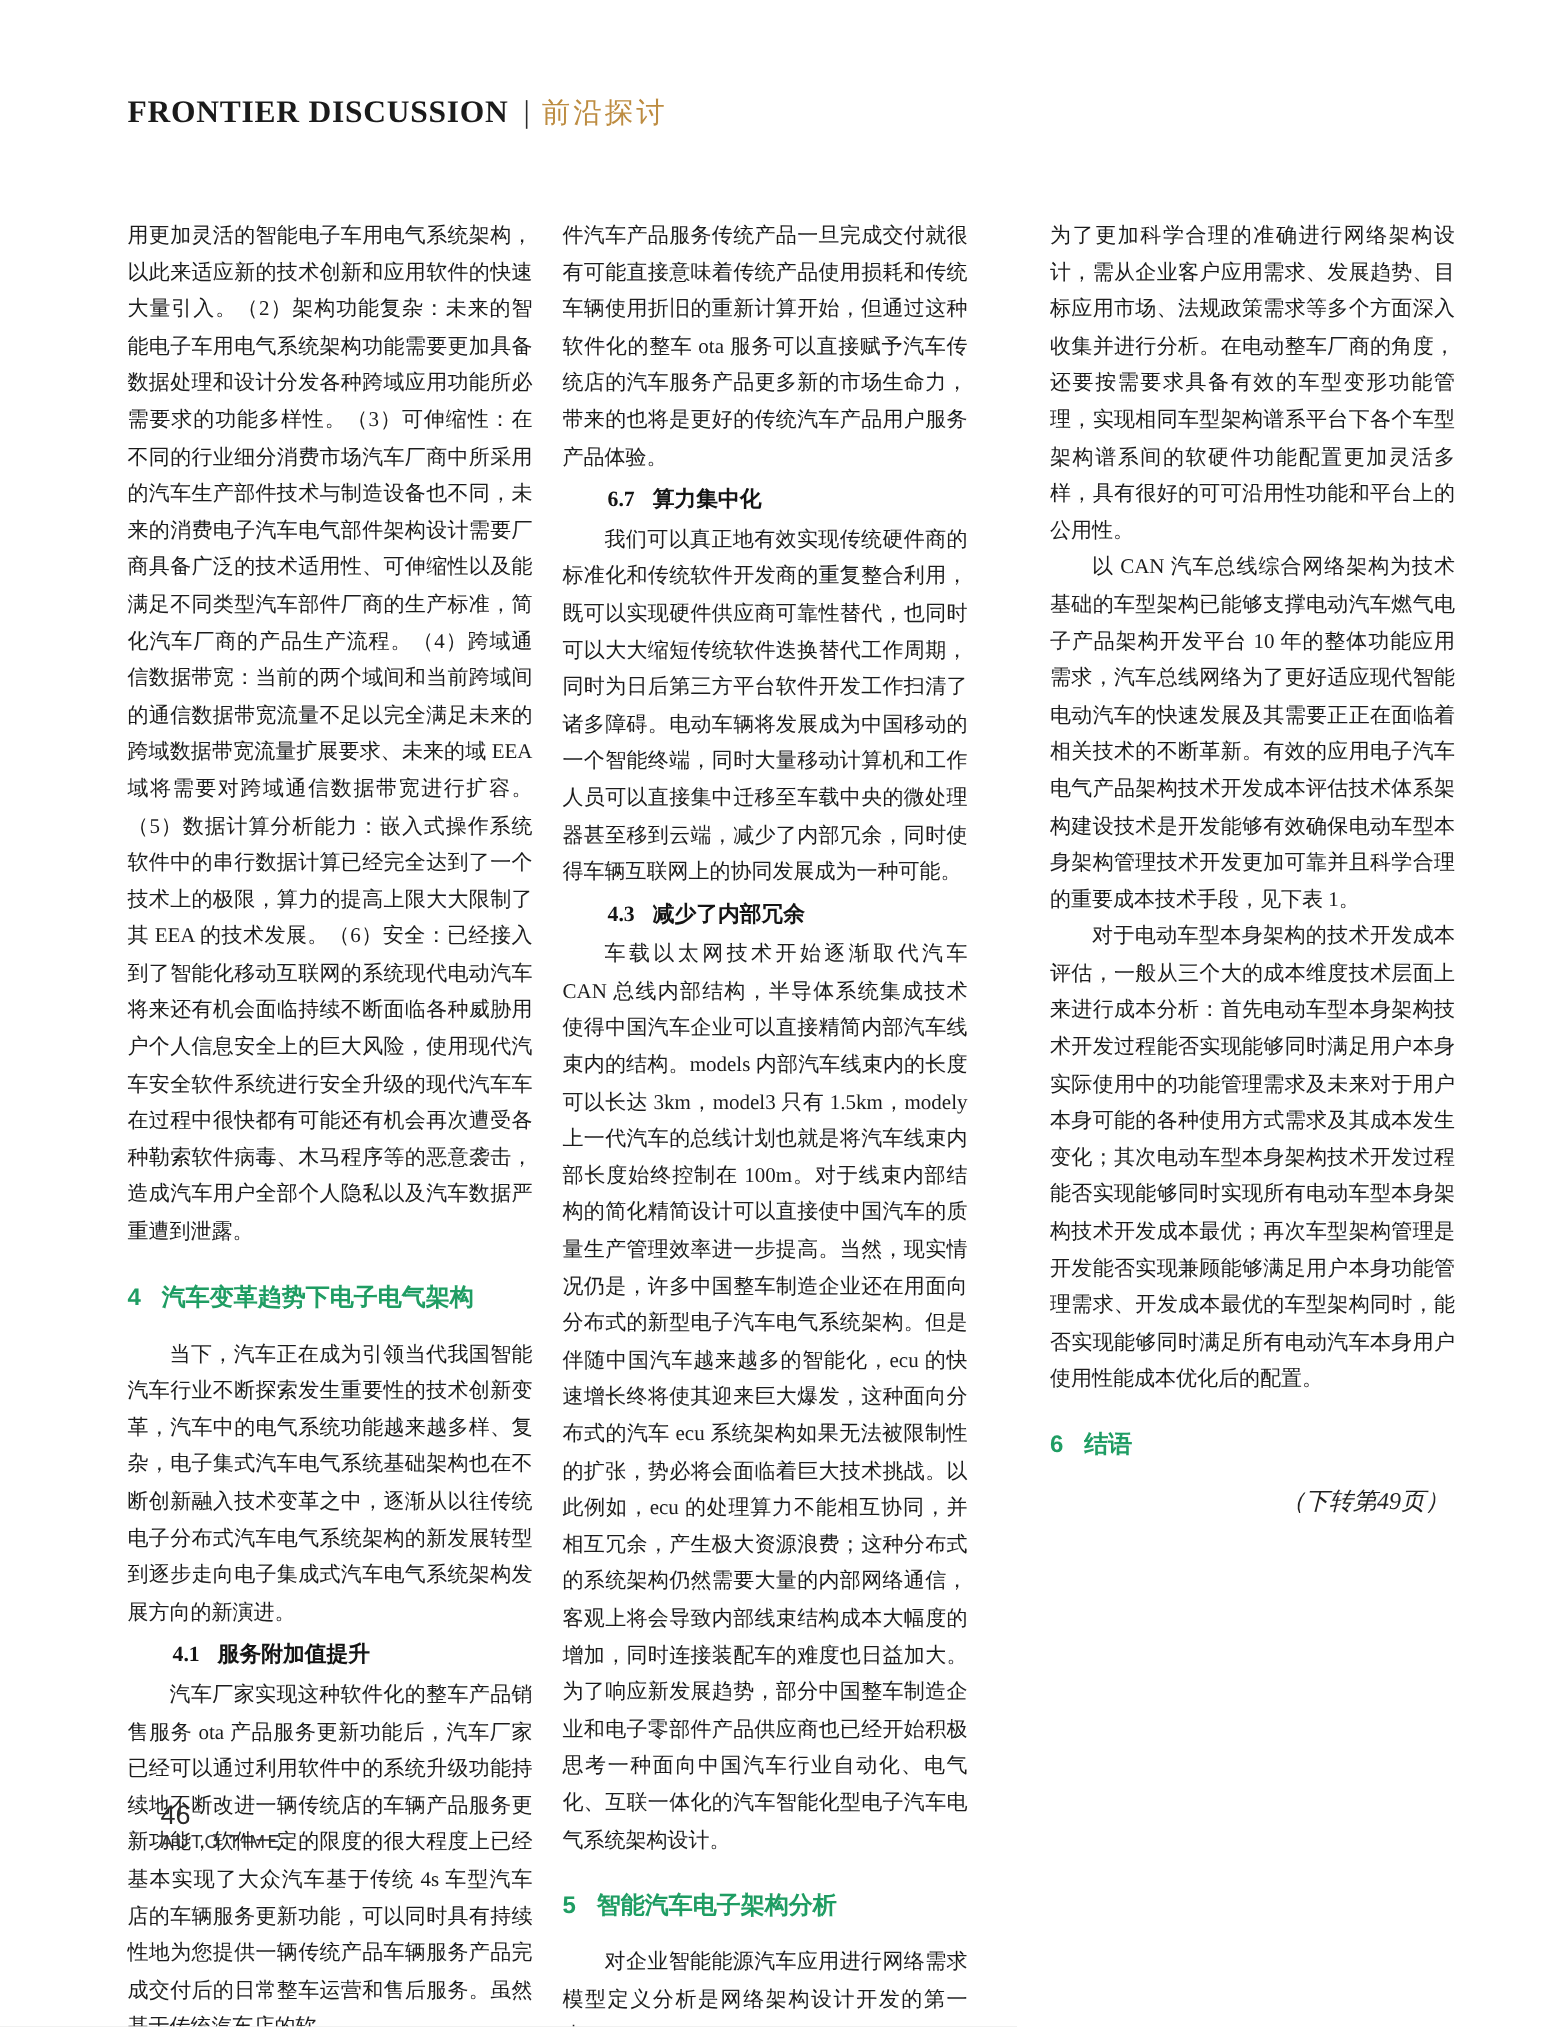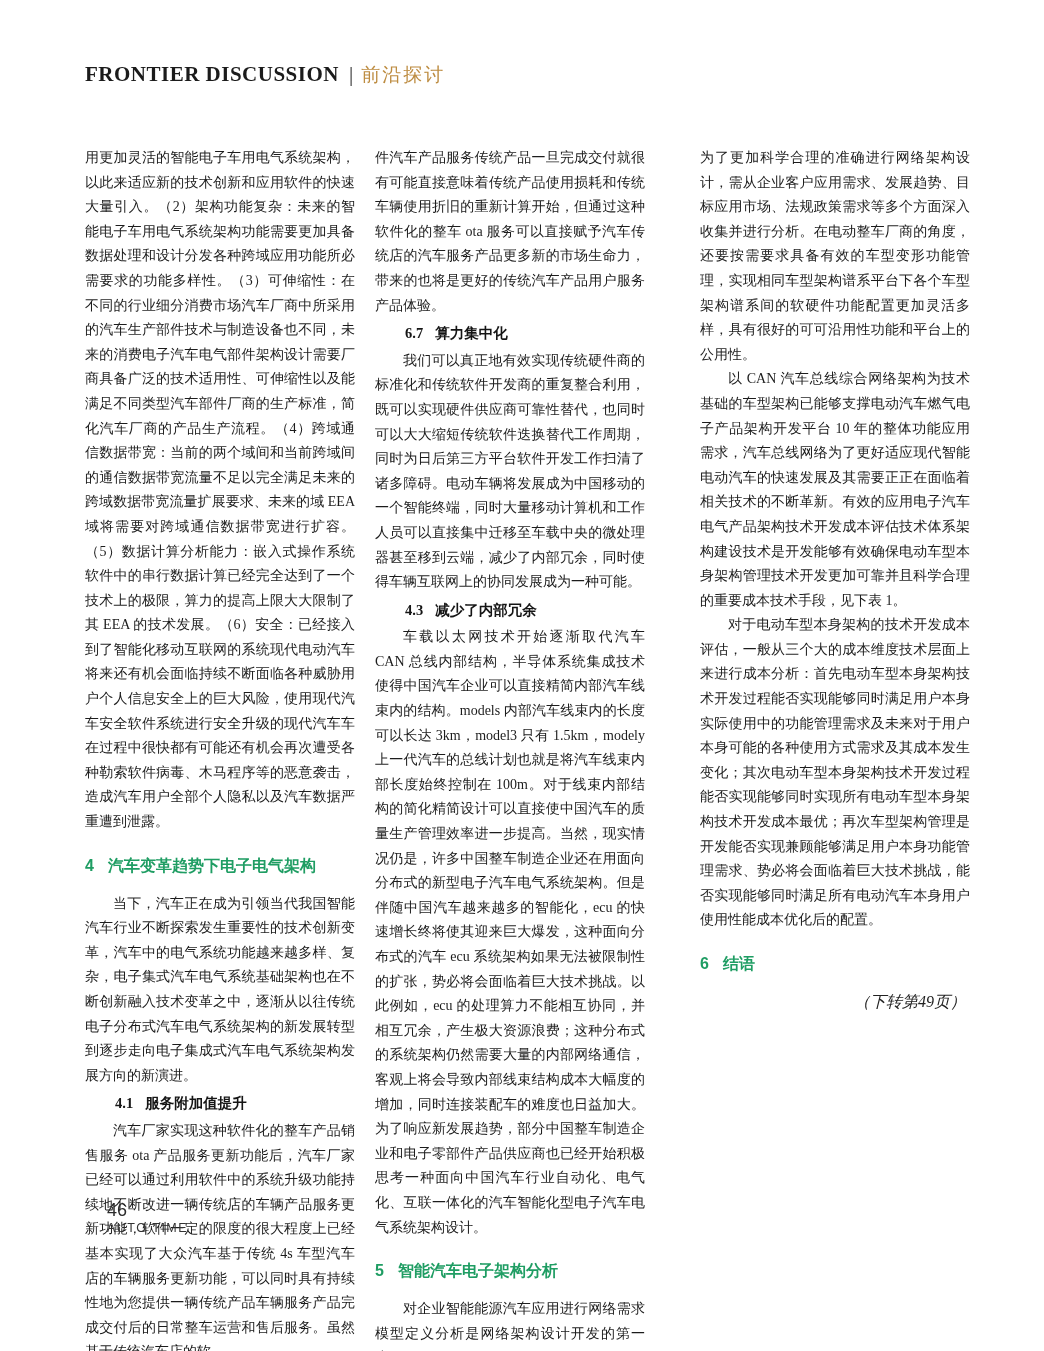--- a/index.html
+++ b/index.html
@@ -84,21 +84,21 @@
     <p class="para">我们可以真正地有效实现传统硬件商的标准化和传统软件开发商的重复整合利用，既可以实现硬件供应商可靠性替代，也同时可以大大缩短传统软件迭换替代工作周期，同时为日后第三方平台软件开发工作扫清了诸多障碍。电动车辆将发展成为中国移动的一个智能终端，同时大量移动计算机和工作人员可以直接集中迁移至车载中央的微处理器甚至移到云端，减少了内部冗余，同时使得车辆互联网上的协同发展成为一种可能。</p>
     <h3 class="h-sub"><span class="h-num">4.3</span><span>减少了内部冗余</span></h3>
     <p class="para">车载以太网技术开始逐渐取代汽车 CAN 总线内部结构，半导体系统集成技术使得中国汽车企业可以直接精简内部汽车线束内的结构。models 内部汽车线束内的长度可以长达 3km，model3 只有 1.5km，modely 上一代汽车的总线计划也就是将汽车线束内部长度始终控制在 100m。对于线束内部结构的简化精简设计可以直接使中国汽车的质量生产管理效率进一步提高。当然，现实情况仍是，许多中国整车制造企业还在用面向分布式的新型电子汽车电气系统架构。但是伴随中国汽车越来越多的智能化，ecu 的快速增长终将使其迎来巨大爆发，这种面向分布式的汽车 ecu 系统架构如果无法被限制性的扩张，势必将会面临着巨大技术挑战。以此例如，ecu 的处理算力不能相互协同，并相互冗余，产生极大资源浪费；这种分布式的系统架构仍然需要大量的内部网络通信，客观上将会导致内部线束结构成本大幅度的增加，同时连接装配车的难度也日益加大。为了响应新发展趋势，部分中国整车制造企业和电子零部件产品供应商也已经开始积极思考一种面向中国汽车行业自动化、电气化、互联一体化的汽车智能化型电子汽车电气系统架构设计。</p>
     <h2 class="h-main"><span class="h-num">5</span><span>智能汽车电子架构分析</span></h2>
     <p class="para">对企业智能能源汽车应用进行网络需求模型定义分析是网络架构设计开发的第一步，</p>
   </div>
 
   <div class="col col3">
     <p class="para cont">为了更加科学合理的准确进行网络架构设计，需从企业客户应用需求、发展趋势、目标应用市场、法规政策需求等多个方面深入收集并进行分析。在电动整车厂商的角度，还要按需要求具备有效的车型变形功能管理，实现相同车型架构谱系平台下各个车型架构谱系间的软硬件功能配置更加灵活多样，具有很好的可可沿用性功能和平台上的公用性。</p>
     <p class="para">以 CAN 汽车总线综合网络架构为技术基础的车型架构已能够支撑电动汽车燃气电子产品架构开发平台 10 年的整体功能应用需求，汽车总线网络为了更好适应现代智能电动汽车的快速发展及其需要正正在面临着相关技术的不断革新。有效的应用电子汽车电气产品架构技术开发成本评估技术体系架构建设技术是开发能够有效确保电动车型本身架构管理技术开发更加可靠并且科学合理的重要成本技术手段，见下表 1。</p>
-    <p class="para">对于电动车型本身架构的技术开发成本评估，一般从三个大的成本维度技术层面上来进行成本分析：首先电动车型本身架构技术开发过程能否实现能够同时满足用户本身实际使用中的功能管理需求及未来对于用户本身可能的各种使用方式需求及其成本发生变化；其次电动车型本身架构技术开发过程能否实现能够同时实现所有电动车型本身架构技术开发成本最优；再次车型架构管理是开发能否实现兼顾能够满足用户本身功能管理需求、势必将会面临着巨大技术挑战，能否实现能够同时满足所有电动汽车本身用户使用性能成本优化后的配置。</p>
+    <p class="para">对于电动车型本身架构的技术开发成本评估，一般从三个大的成本维度技术层面上来进行成本分析：首先电动车型本身架构技术开发过程能否实现能够同时满足用户本身实际使用中的功能管理需求及未来对于用户本身可能的各种使用方式需求及其成本发生变化；其次电动车型本身架构技术开发过程能否实现能够同时实现所有电动车型本身架构技术开发成本最优；再次车型架构管理是开发能否实现兼顾能够满足用户本身功能管理需求、开发成本最优的车型架构同时，能否实现能够同时满足所有电动汽车本身用户使用性能成本优化后的配置。</p>
     <h2 class="h-main"><span class="h-num">6</span><span>结语</span></h2>
     <p class="note">（下转第49页）</p>
   </div>
 
   <div class="ftr">
     <span class="ftr-page">46</span>
     <span class="ftr-journal">AUTO TIME</span>
   </div>
 
 </div>

